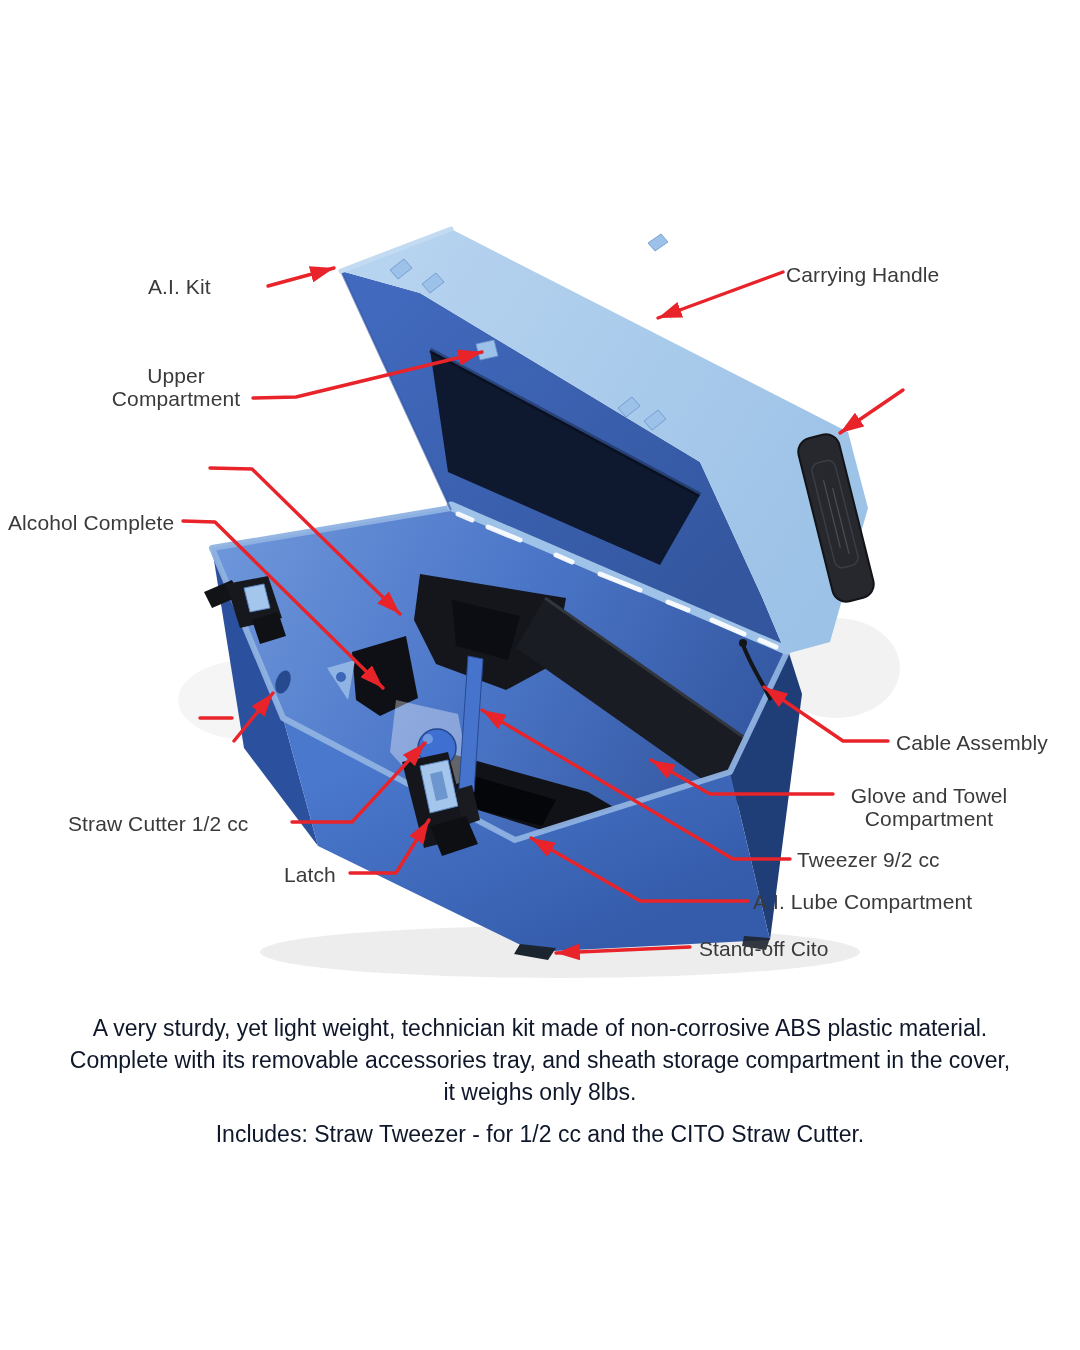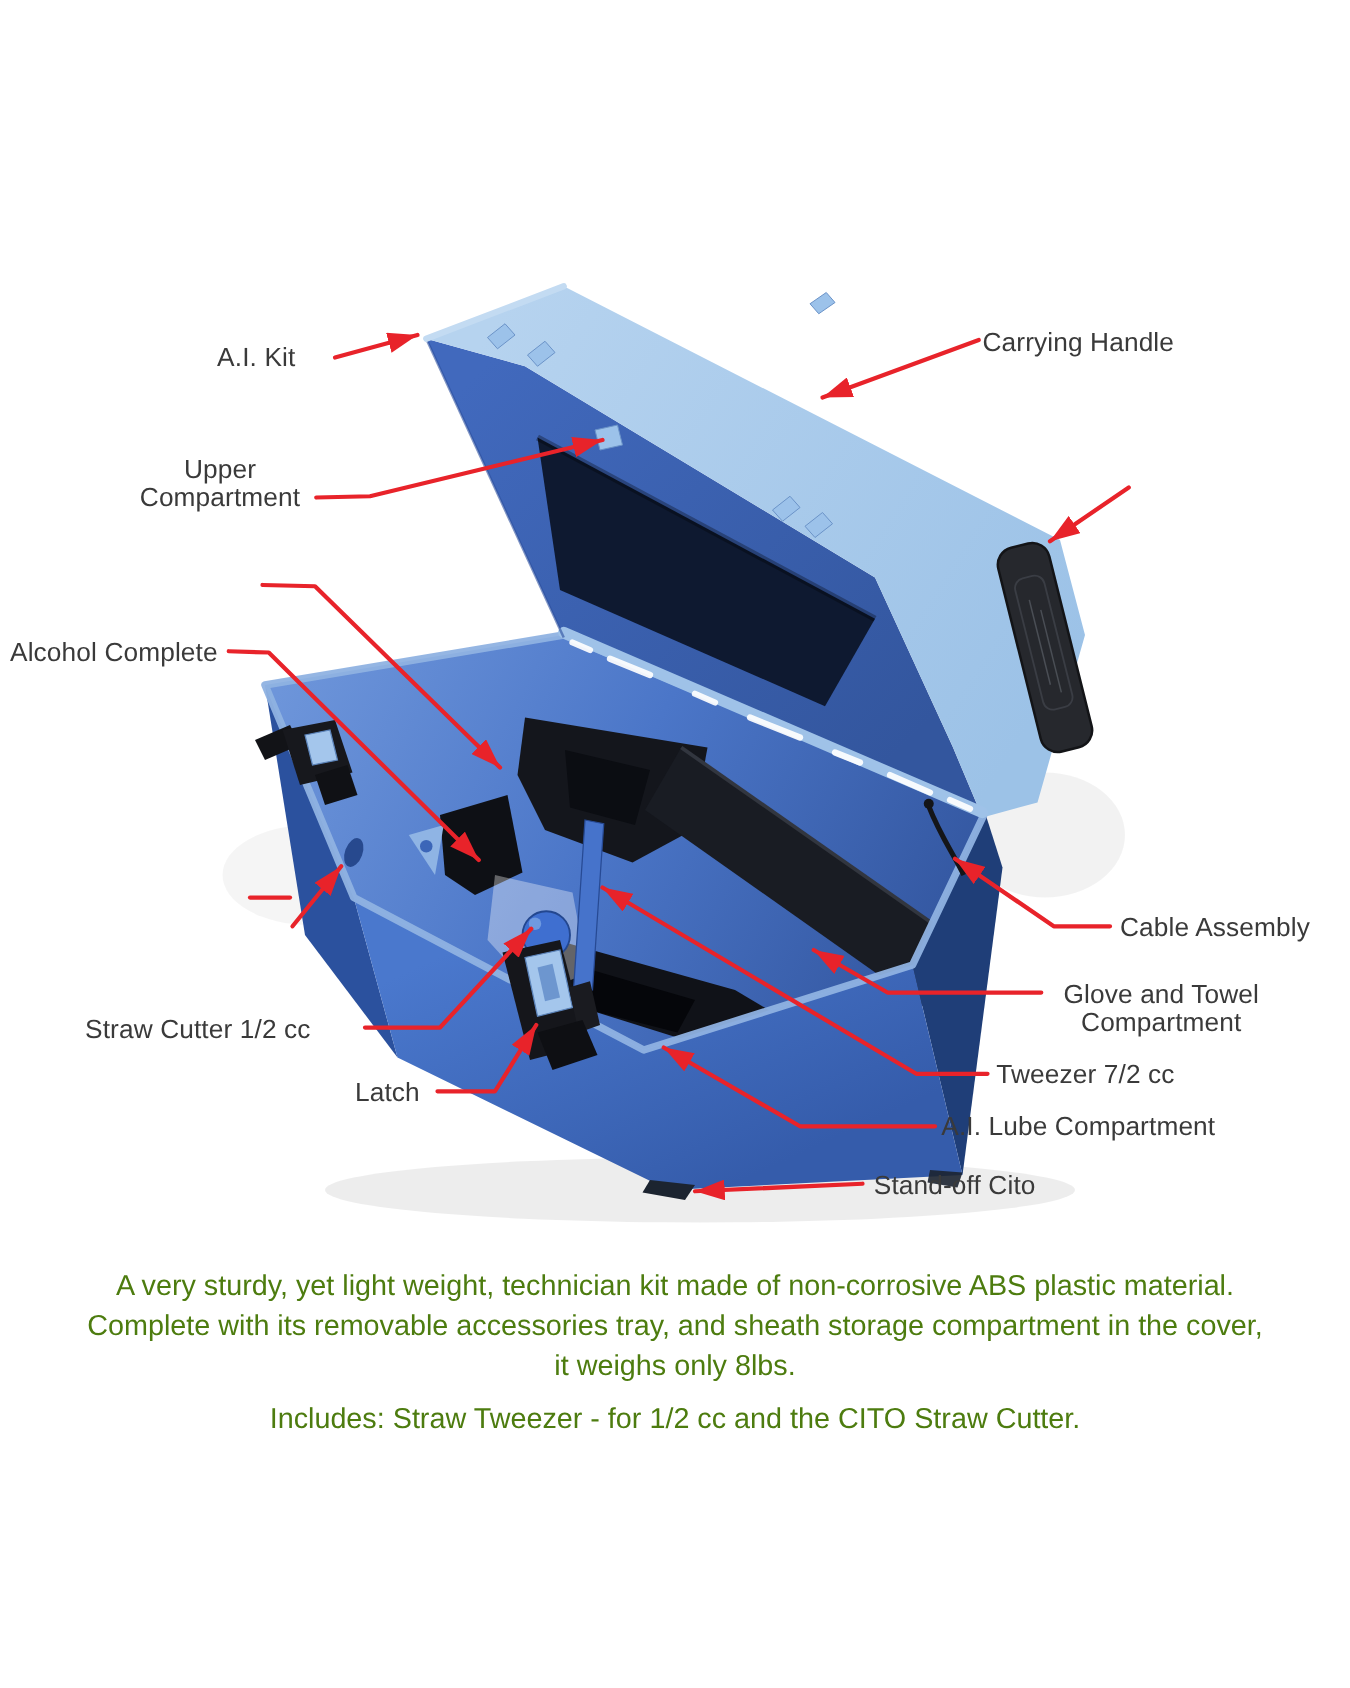--- a/index.html
+++ b/index.html
@@ -12,29 +12,29 @@
   }
   .art{position:absolute;left:0;top:0;width:1080px;height:1350px;}
   .lbl{
     position:absolute;
     font-size:21px;
     line-height:23px;
     color:#3a3a3a;
     letter-spacing:.1px;
   }
   .lbl.center{text-align:center;}
-  .lbl.right{text-align:center;}
+  .lbl.right{text-align:left;}
   .lbl.nw{white-space:nowrap;}
   .desc{
     position:absolute;
     left:62px;width:956px;
     text-align:center;
     font-size:23px;
     line-height:32px;
-    color:#4d7c0f;
+    color:#0f172a;
   }
 </style>
 </head>
 <body>
 
 <div class="canvas">
 
   <svg class="art" viewBox="0 0 1080 1350">
     <defs>
       <linearGradient id="gradInt" gradientUnits="userSpaceOnUse" x1="230" y1="540" x2="780" y2="830">
@@ -167,21 +167,21 @@
       <polyline points="690,947 556,953" marker-end="url(#ah)"></polyline>
     </g>
   </svg>
 
   <div class="lbl right nw" style="left:148px;top:275px;width:114px;">A.I. Kit</div>
   <div class="lbl nw" style="left:786px;top:263px;">Carrying Handle</div>
   <div class="lbl center" style="left:96px;top:364px;width:160px;">Upper Compartment</div>
   <div class="lbl nw" style="left:8px;top:511px;">Alcohol Complete</div>
   <div class="lbl nw" style="left:896px;top:731px;">Cable Assembly</div>
   <div class="lbl center" style="left:840px;top:784px;width:178px;">Glove and Towel Compartment</div>
-  <div class="lbl nw" style="left:797px;top:848px;">Tweezer 7/2 cc</div>
+  <div class="lbl nw" style="left:797px;top:848px;">Tweezer 9/2 cc</div>
   <div class="lbl nw" style="left:753px;top:890px;">A.I. Lube Compartment</div>
   <div class="lbl nw" style="left:284px;top:863px;">Latch</div>
   <div class="lbl nw" style="left:68px;top:812px;">Straw Cutter 1/2 cc</div>
   <div class="lbl nw" style="left:699px;top:937px;">Stand-off Cito</div>
 
   <div class="desc" style="top:1012px;">A very sturdy, yet light weight, technician kit made of non-corrosive ABS plastic material. Complete with its removable accessories tray, and sheath storage compartment in the cover, it weighs only 8lbs.</div>
   <div class="desc" style="top:1118px;">Includes: Straw Tweezer - for 1/2 cc and the CITO Straw Cutter.</div>
 
 </div>
 

